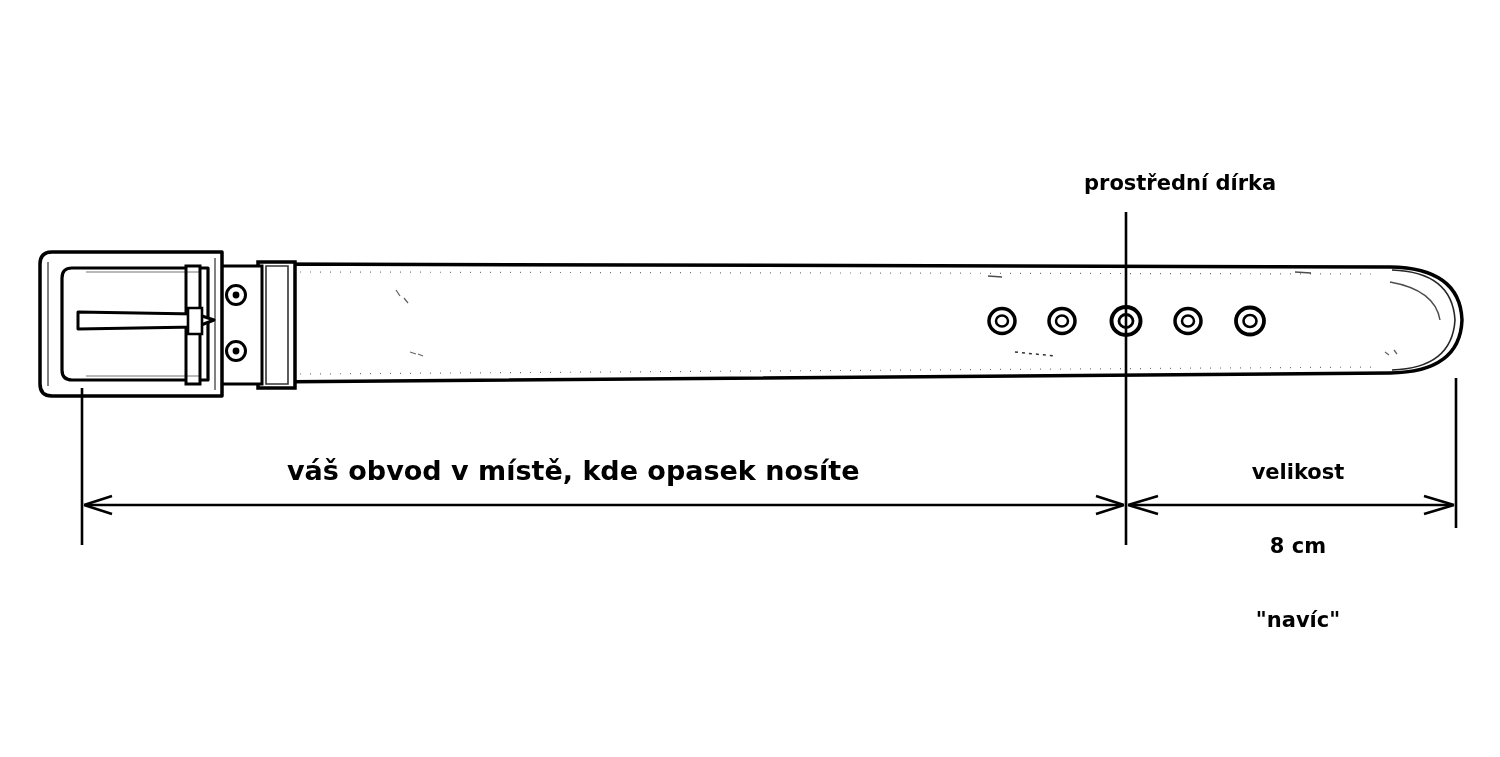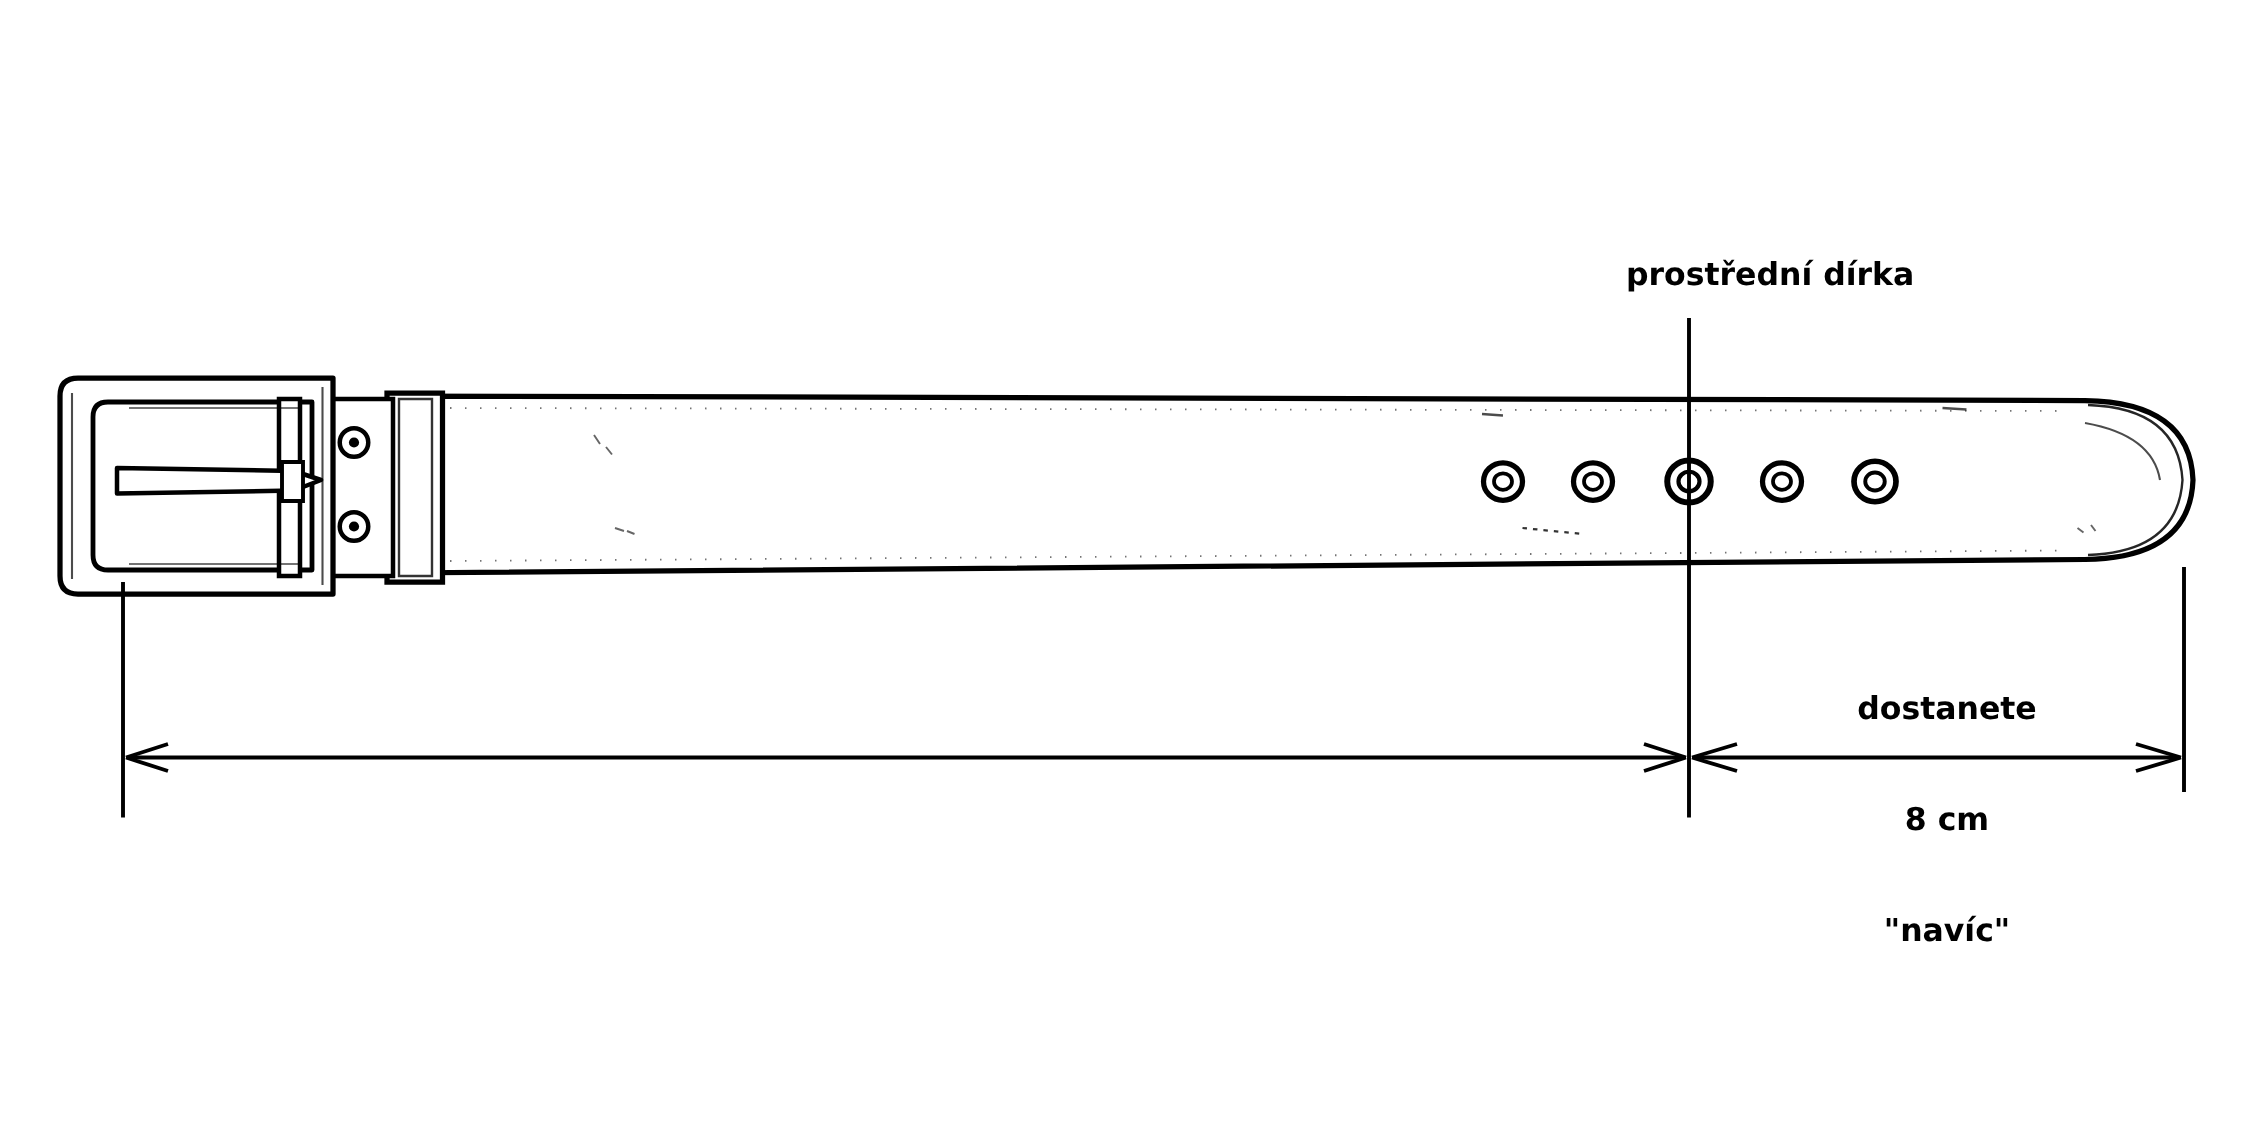--- a/index.html
+++ b/index.html
@@ -167,21 +167,22 @@
         <line x1="1130" y1="505" x2="1452" y2="505" stroke="#000000" stroke-width="2.6"></line>
         <path d="M 1128 505 L 1158 496 M 1128 505 L 1158 514" stroke="#000000" stroke-width="2.6" fill="none"></path>
         <path d="M 1454 505 L 1424 496 M 1454 505 L 1424 514" stroke="#000000" stroke-width="2.6" fill="none"></path>
       </g>
     </g>
 
   </svg>
 
   <div class="lbl" id="label-middle-hole">prostřední dírka</div>
 
+  <div class="lbl" id="label-circumference">váš obvod v místě, kde opasek nosíte</div>
 
 
   <div class="lbl" id="label-extra">
-    <div>dostanete</div>
+    <div>velikost</div>
     <div>8 cm</div>
     <div>"navíc"</div>
   </div>
 
 </div>
 
 </body></html>

